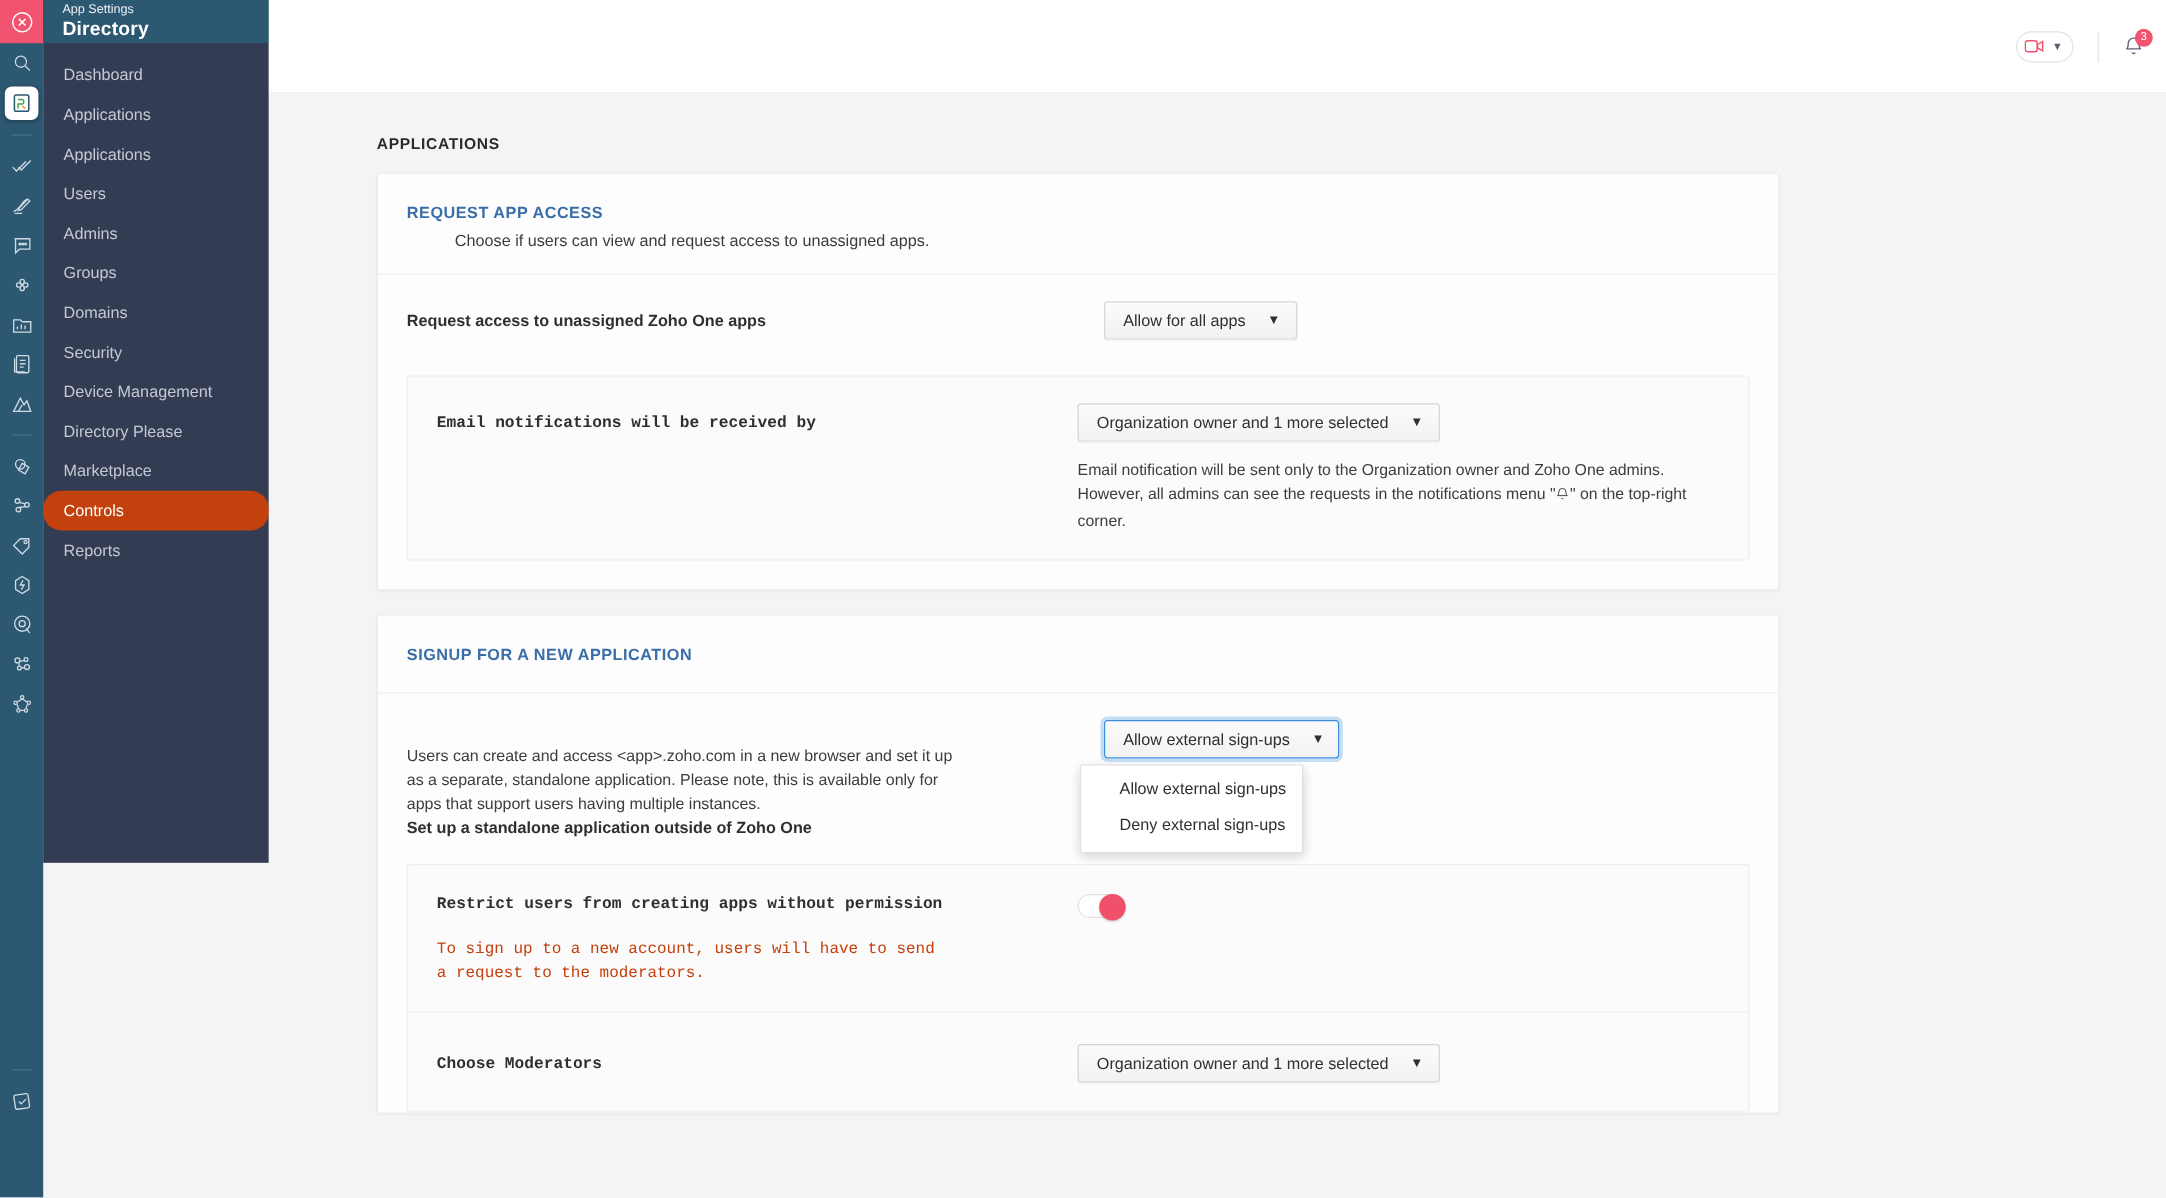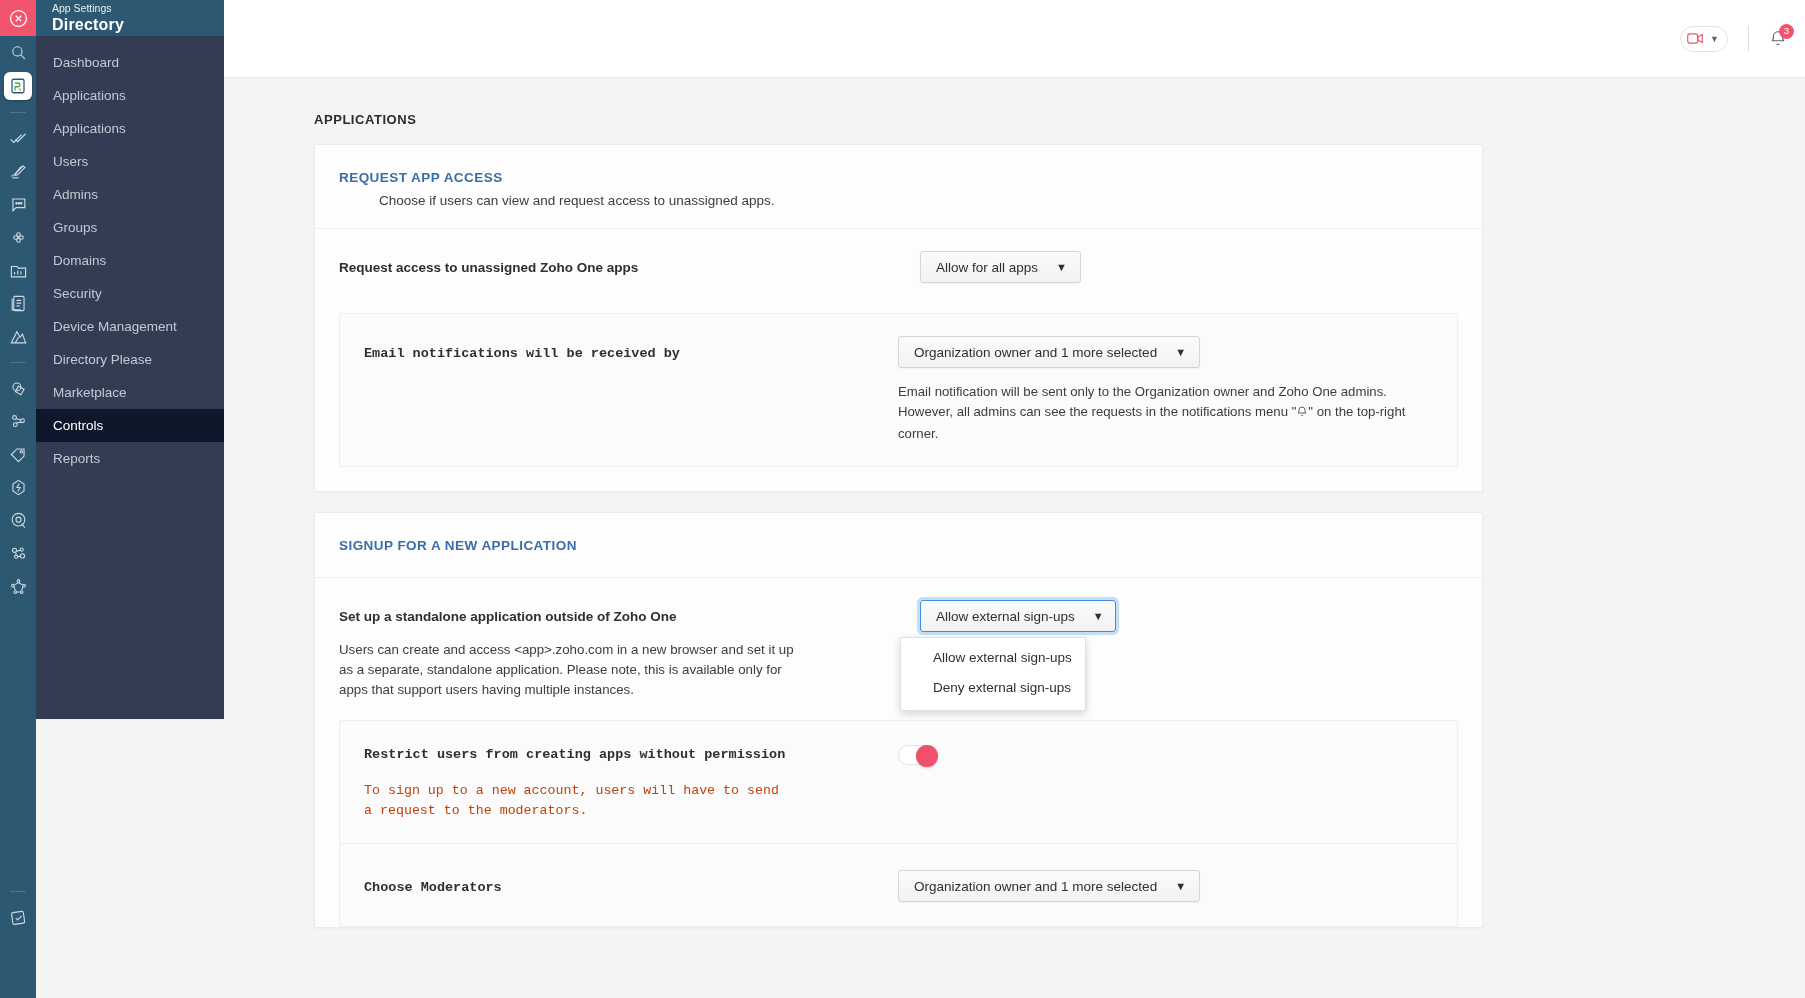--- a/index.html
+++ b/index.html
@@ -52,21 +52,21 @@
   }
   .sb-head .sub { font-size: 10.5px; opacity: .9; line-height: 13px; }
   .sb-head .ttl { font-size: 16px; font-weight: bold; line-height: 19px; letter-spacing: .2px; }
   .sb-nav { padding-top: 10px; }
   .sb-item {
     height: 33px; line-height: 33px;
     padding-left: 17px;
     font-size: 13.5px; color: #c3c9d4;
     cursor: pointer;
   }
-  .sb-item.active { background: #0f172a; color: #ffffff; }
+  .sb-item.active { background: #c2410c; color: #ffffff; border-radius: 15px; }
 
   
   .main { flex: 1 1 auto; height: 998px; background: #f4f4f4; position: relative; overflow: hidden; }
   .topbar {
     height: 78px; background: #ffffff;
     border-bottom: 1px solid #e8e8e8;
     display: flex; align-items: center; justify-content: flex-end;
     padding-right: 18px; gap: 0px;
   }
   .pill {
@@ -419,22 +419,22 @@
         </div>
       </div>
 
       <div class="card">
         <div class="card-head" style="padding-bottom:24px">
           <div class="h" style="margin-bottom:0">SIGNUP FOR A NEW APPLICATION</div>
         </div>
 
         <div class="row">
           <div class="row-label">
+            <div style="font-weight:normal;color:#3d3d3d;margin-top:13px;max-width:468px;font-size:13.3px">Users can create and access &lt;app&gt;.zoho.com in a new browser and set it up as a separate, standalone application. Please note, this is available only for apps that support users having multiple instances.</div>
             <div>Set up a standalone application outside of Zoho One</div>
-            <div style="font-weight:normal;color:#3d3d3d;margin-top:13px;max-width:468px;font-size:13.3px">Users can create and access &lt;app&gt;.zoho.com in a new browser and set it up as a separate, standalone application. Please note, this is available only for apps that support users having multiple instances.</div>
           </div>
           <div class="row-ctl">
             <button class="btn focused" style="width:196px;justify-content:space-between">
               <span>Allow external sign-ups</span>
               <span class="chev">▼</span>
             </button>
             <div class="dropdown">
               <div class="dd-item">Allow external sign-ups</div>
               <div class="dd-item">Deny external sign-ups</div>
             </div>

